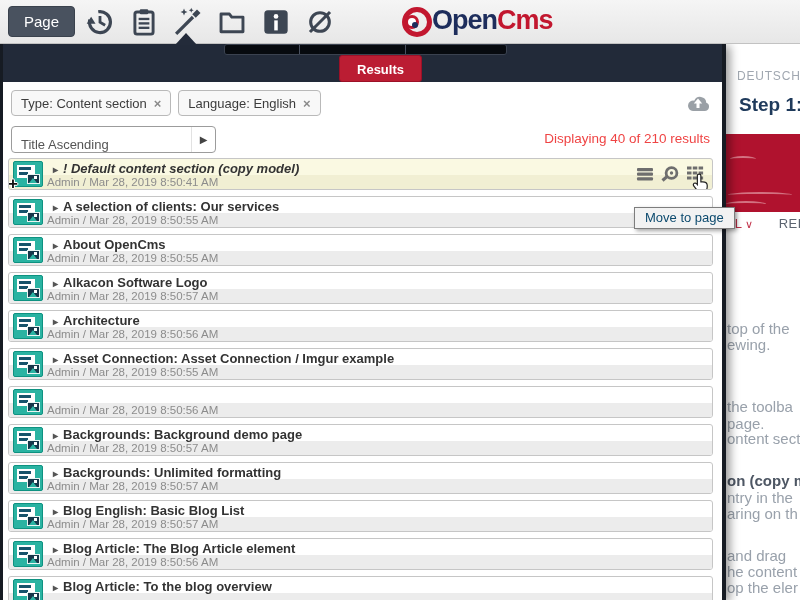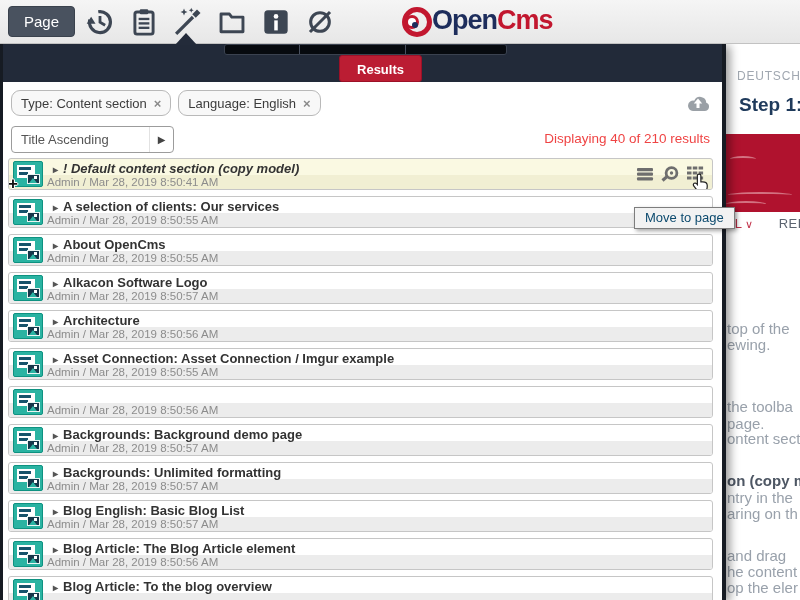--- a/index.html
+++ b/index.html
@@ -33,28 +33,28 @@
     box-shadow:4px 2px 9px rgba(0,0,0,.4); overflow:hidden; }
   .tabbar { height:38px; background:#222a39; display:flex; align-items:center; padding-left:6px;flex-direction:column; }
   .tabgroup { display:flex; border:1px solid #3b4250; border-radius:3px; overflow:hidden; }
   .tab { background:#070a0f; color:#f0f0f0; font-size:13px; font-weight:bold; padding:0 19px;
     height:27px; line-height:27px; border-right:1px solid #4a5160; }
   .tab:last-child { border-right:none; }
   .tab-results { margin-left:30px; background:#bb1d33; color:#fff; font-weight:bold; font-size:13px;
     height:27px; line-height:27px; padding:0 17px; border-radius:3px; border:1px solid #9c1027; }
 
   .filter-row { margin:8px 8px 0 8px; display:flex; gap:7px; }
-  .chip { background:#f8f8f8; border:1px solid #b9b9b9; border-radius:9px; height:26px;
+  .chip { background:#f8f8f8; border:1px solid #b9b9b9; border-radius:4px; height:26px;
     display:flex; align-items:center; padding:0 9px; font-size:13px; color:#3c3c3c; gap:7px; }
   .chip-x { color:#8a8a8a; font-weight:bold; font-size:13px; cursor:default; }
   .upload { position:absolute; right:12px; top:49px; width:24px; height:20px; }
 
   .sort-row { margin:10px 12px 0 8px; height:27px; position:relative; }
-  .sort-box { width:163px; height:27px; background:#fff; border:1px solid #9c9c9c; border-radius:4px;
-    font-size:13px; color:#555; display:flex; align-items:center; }
+  .sort-box { width:205px; height:27px; background:#fff; border:1px solid #9c9c9c; border-radius:4px;
+    font-size:13px; color:#555; display:flex; align-items:flex-end; }
   .sort-label { padding-left:9px; flex:1; }
   .sort-arrow { width:24px; height:100%; display:flex; align-items:center; justify-content:center;
     border-left:1px solid #e2e2e2; color:#444; font-size:10px; }
   .summary { position:absolute; right:0; top:5px; font-size:13.5px; color:#ef4444; }
 
   
   .list { margin:5px 9px 0 5px; }
   .row { position:relative; height:32px; margin-bottom:6px; background:#fff;
     border:1px solid #c6c6c6; border-radius:3px; overflow:hidden; }
   .meta-band { position:absolute; left:0; right:0; bottom:0; height:14px; background:#ececec; }

